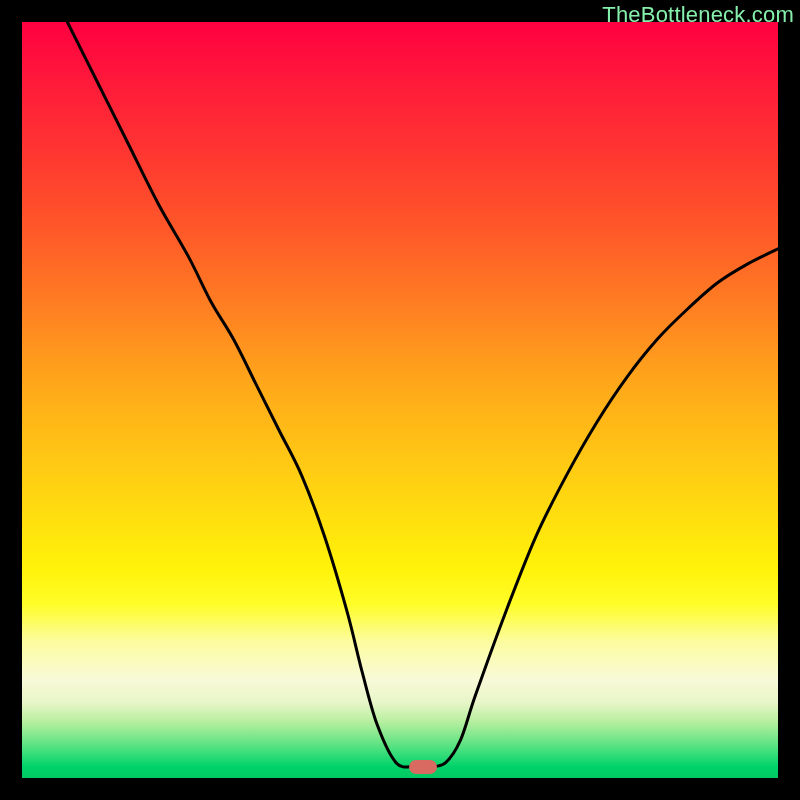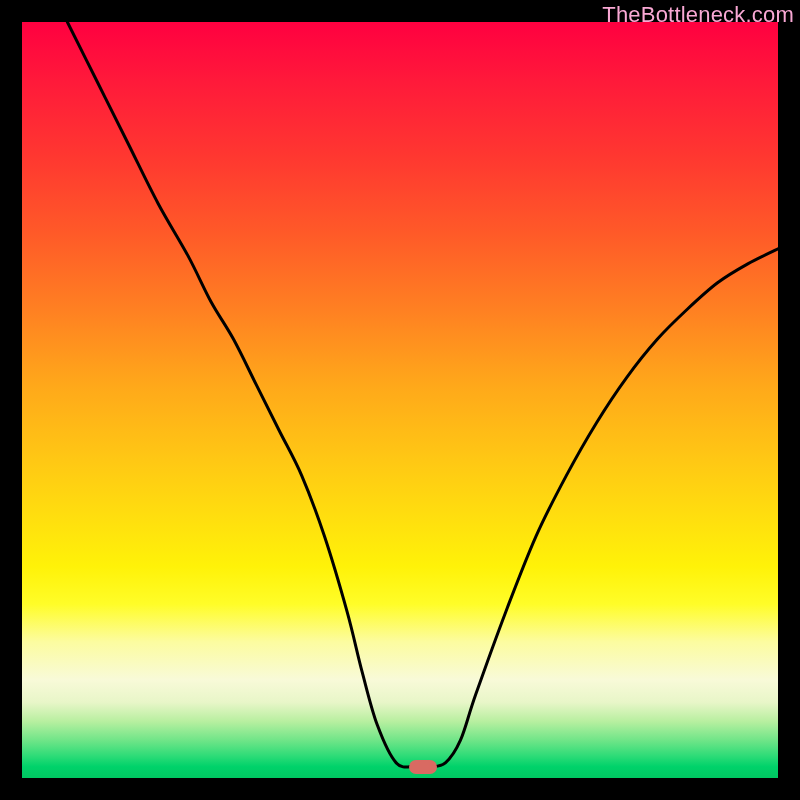--- a/index.html
+++ b/index.html
@@ -64,21 +64,21 @@
     width: 28px;
     height: 14px;
     border-radius: 7px;
     background: #d96a62;
     transform: translate(-50%, -50%);
   }
   .watermark {
     position: absolute;
     top: 2px;
     right: 6px;
-    color: #f9a8d4;
+    color: #86efac;
     font-size: 22px;
     font-weight: 500;
     letter-spacing: 0.2px;
   }
   .curve-path {
     fill: none;
     stroke: #000;
     stroke-width: 3;
     stroke-linecap: round;
     stroke-linejoin: round;

